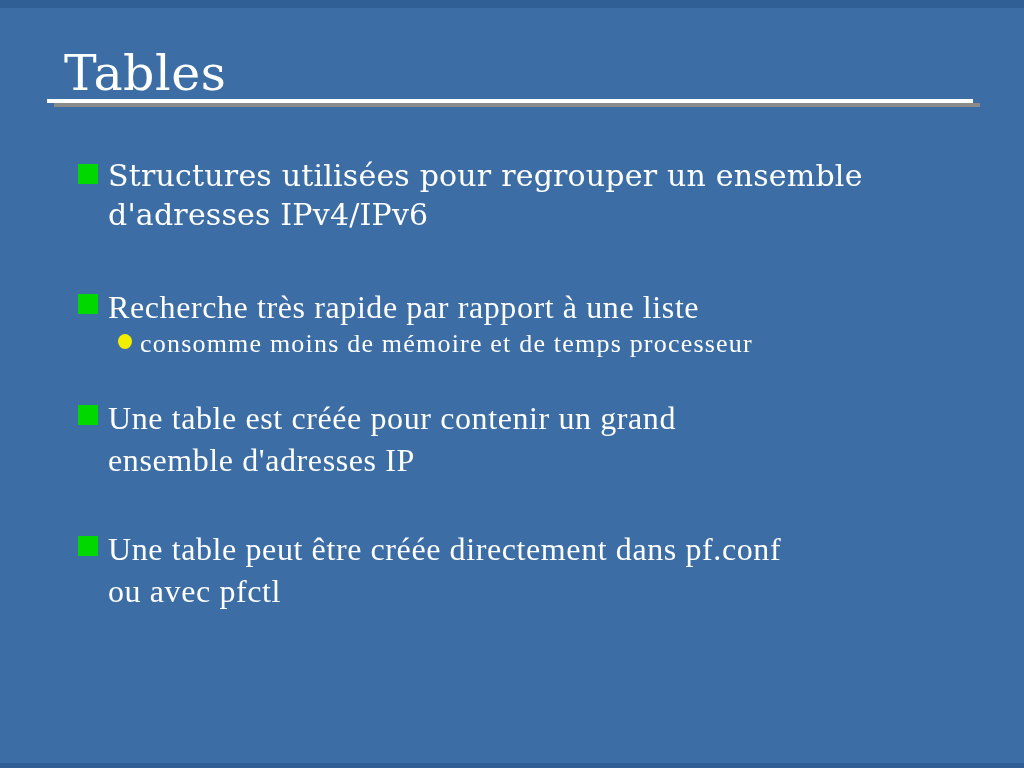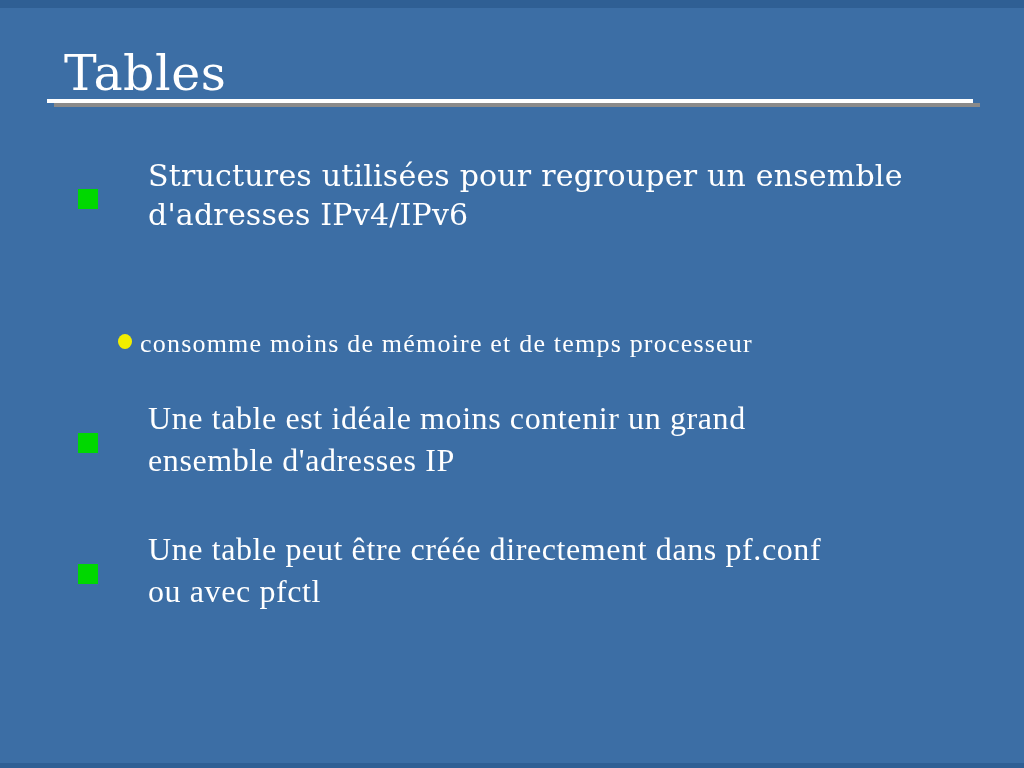--- a/index.html
+++ b/index.html
@@ -45,22 +45,21 @@
     left: 47px; top: 99px;
     width: 926px; height: 4px;
     background: var(--underline-white, #ffffff);
   }
 
   .bullet-item {
     position: absolute;
     left: 78px;
     width: 880px;
     display: flex;
-    align-items: center;
-    gap: 40px;
+    align-items: flex-start;
   }
   .sub-item {
     position: absolute;
     left: 118px;
     width: 860px;
     display: flex;
     align-items: flex-start;
   }
 
   .bullet-square {
@@ -121,29 +120,33 @@
 
   <div class="title-underline-shadow"></div>
   <div class="title-underline"></div>
 
   <div class="bullet-item g1">
     <span class="bullet-square"></span>
     <span class="bullet-text t-schoolbook">Structures utilisées pour regrouper un ensemble
 d'adresses IPv4/IPv6</span>
   </div>
 
+  <div class="bullet-item g2">
+    <span class="bullet-square"></span>
+    <span class="bullet-text t-times">Recherche très rapide par rapport à une liste</span>
+  </div>
 
   <div class="sub-item s1">
     <span class="sub-bullet-dot"></span>
     <span class="bullet-text t-sub">consomme moins de mémoire et de temps processeur</span>
   </div>
 
   <div class="bullet-item g3">
     <span class="bullet-square"></span>
-    <span class="bullet-text t-times">Une table est idéale moins contenir un grand
+    <span class="bullet-text t-times">Une table est créée pour contenir un grand
 ensemble d'adresses IP</span>
   </div>
 
   <div class="bullet-item g4">
     <span class="bullet-square"></span>
     <span class="bullet-text t-times">Une table peut être créée directement dans pf.conf
 ou avec pfctl</span>
   </div>
 
 

